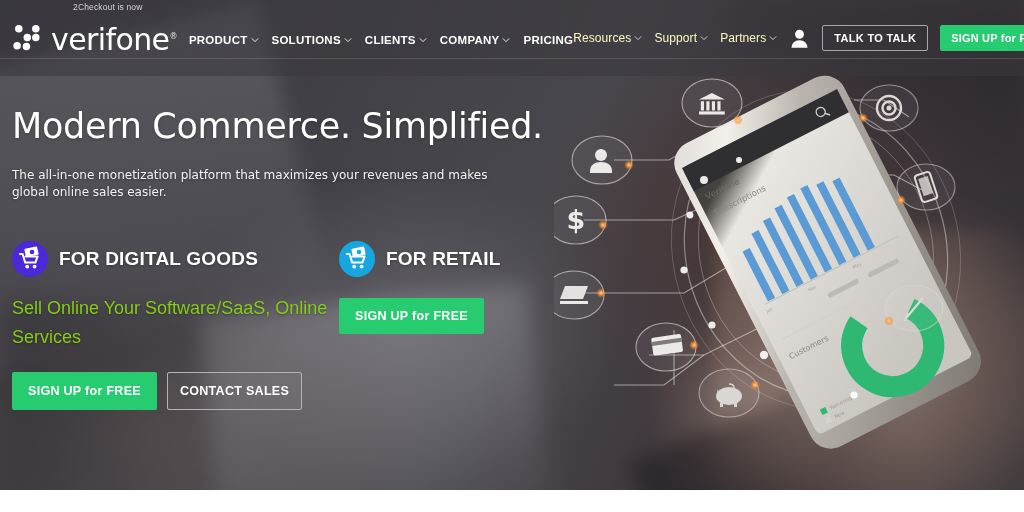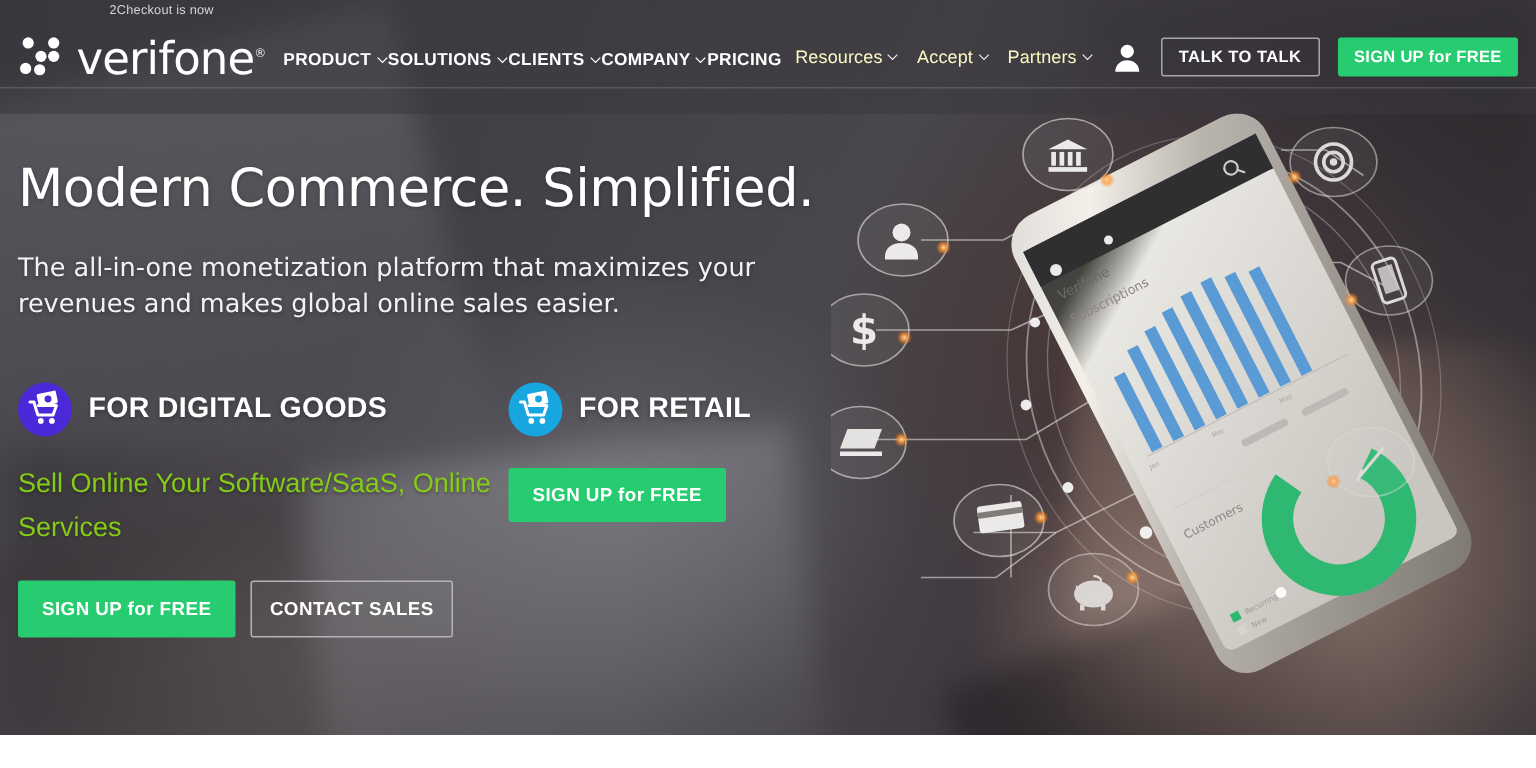--- a/index.html
+++ b/index.html
@@ -104,21 +104,21 @@
     position: absolute; left: 22px; top: -20px;
     font-size: 8.5px; color: #d6d4d6; letter-spacing: .15px; white-space: nowrap;
   }
   .logo-word {
     font-size: 30px; font-weight: 400; color: #ffffff;
     letter-spacing: -.6px; line-height: 30px;
     font-family: "DejaVu Sans", sans-serif;
   }
   .logo-reg { font-size: 8px; vertical-align: super; color: #e6e6e6; }
 
-  .mainnav { display: flex; align-items: center; margin-left: 12px; margin-top: 4px; }
+  .mainnav { display: flex; align-items: center; gap: 13px; margin-left: 12px; margin-top: 4px; }
   .mainnav-item {
     display: flex; align-items: center; gap: 3px;
     font-size: 11.5px; font-weight: 700; color: #ffffff;
     letter-spacing: .25px; cursor: pointer; white-space: nowrap;
   }
 
   .rightnav { display: flex; align-items: center; gap: 12px; margin-left: auto; margin-right: 12px; }
   .rightnav-item {
     display: flex; align-items: center; gap: 3px;
     font-size: 12px; color: #fef9c3; letter-spacing: .1px; cursor: pointer; white-space: nowrap;
@@ -145,21 +145,21 @@
   
   .content { position: absolute; left: 12px; top: 108px; width: 540px; z-index: 10; }
   .headline {
     font-size: 35px; font-weight: 400; color: #ffffff;
     letter-spacing: -.3px; line-height: 1.05;
     font-family: "DejaVu Sans", sans-serif;
     text-shadow: 0 1px 3px rgba(0,0,0,.25);
   }
   .subhead {
     margin-top: 22px;
-    font-size: 17px; color: #f2f1f3; line-height: 1.42; font-weight: 400;
+    font-size: 12px; color: #f2f1f3; line-height: 1.42; font-weight: 400;
     font-family: "DejaVu Sans", sans-serif;
     text-shadow: 0 1px 3px rgba(0,0,0,.3);
     max-width: 500px;
   }
 
   .cols { display: flex; margin-top: 40px; }
   .col { width: 327px; }
   .col.second { width: auto; }
 
   .col-head { display: flex; align-items: center; gap: 11px; }
@@ -445,21 +445,21 @@
       </nav>
 
       <div class="rightnav">
         <div class="rightnav-item">
           <span>Resources</span>
           <svg class="chev" viewBox="0 0 10 10">
               <path d="M1 3l4 4 4-4" fill="none" stroke="#f0eef0" stroke-width="1"></path>
             </svg>
         </div>
         <div class="rightnav-item">
-          <span>Accept</span>
+          <span>Support</span>
           <svg class="chev" viewBox="0 0 10 10">
               <path d="M1 3l4 4 4-4" fill="none" stroke="#f0eef0" stroke-width="1"></path>
             </svg>
         </div>
         <div class="rightnav-item">
           <span>Partners</span>
           <svg class="chev" viewBox="0 0 10 10">
               <path d="M1 3l4 4 4-4" fill="none" stroke="#f0eef0" stroke-width="1"></path>
             </svg>
         </div>

